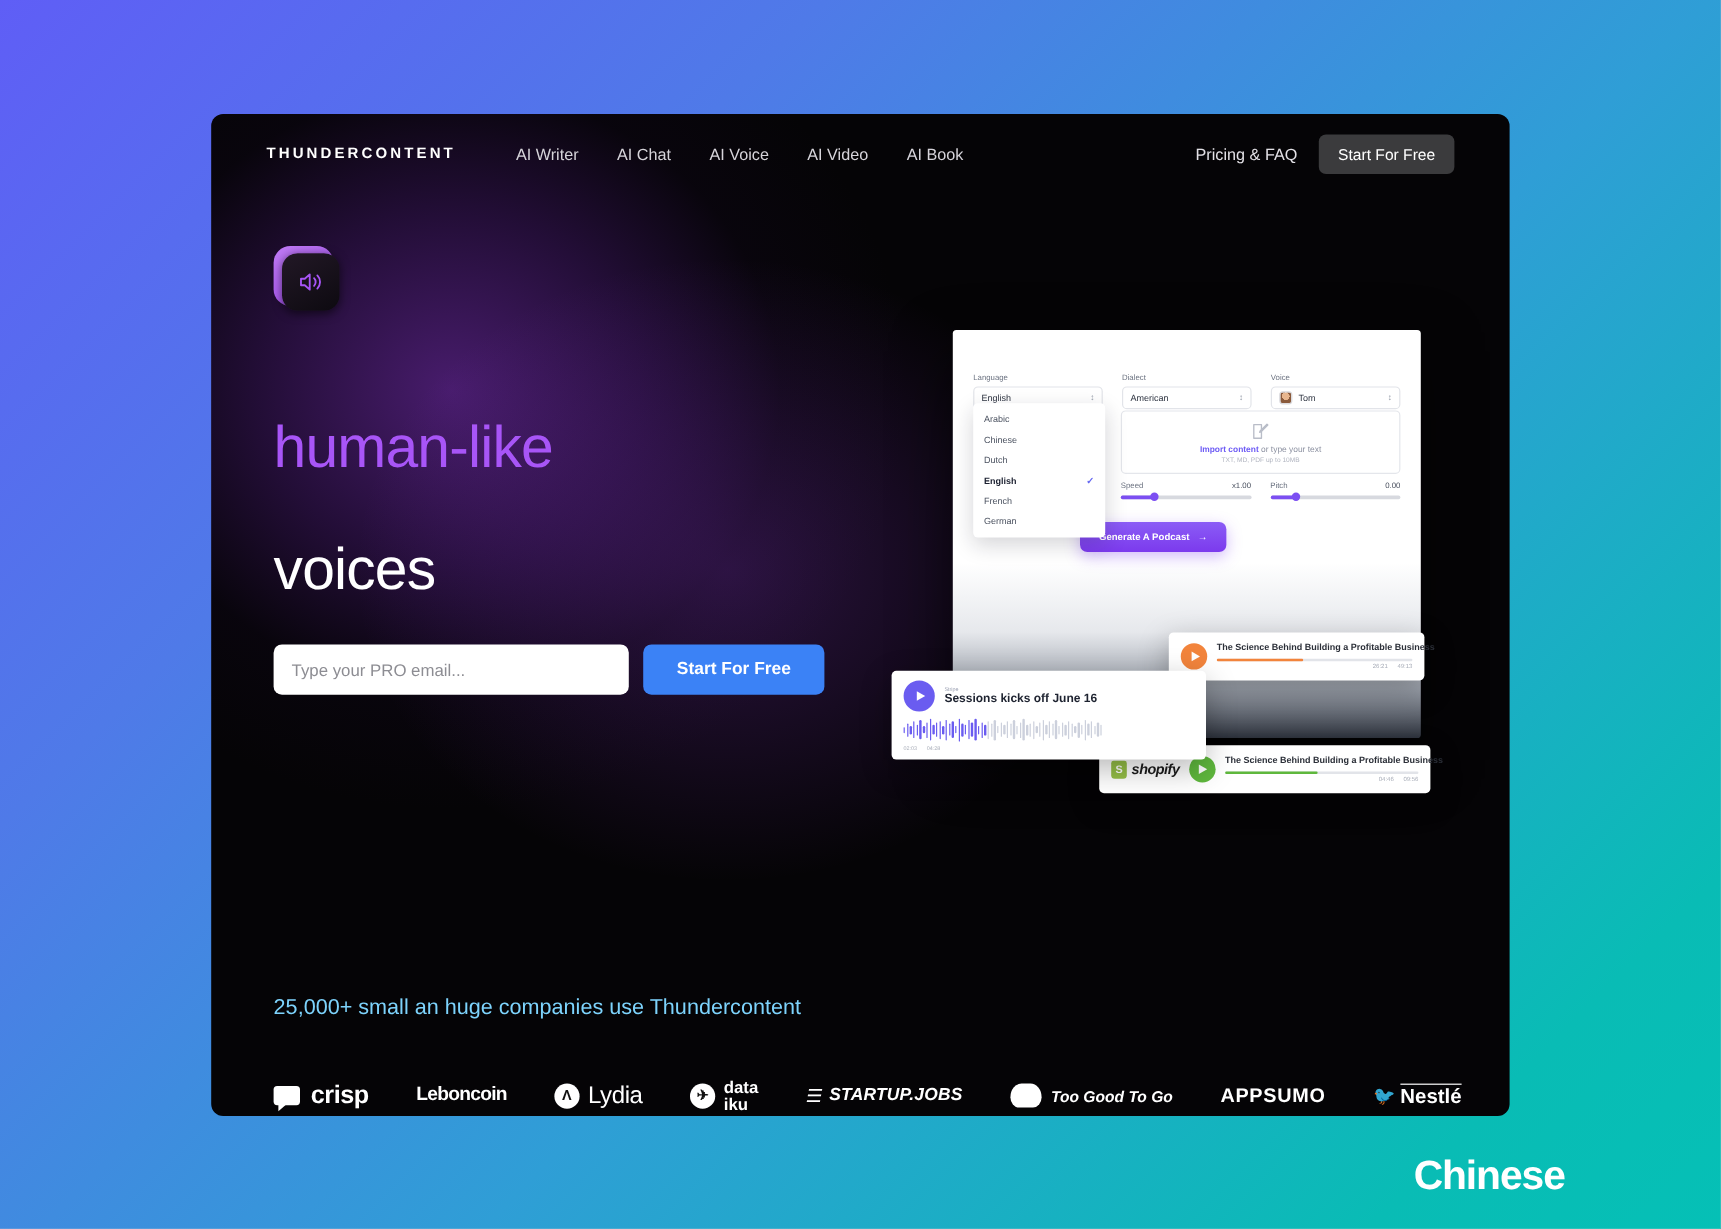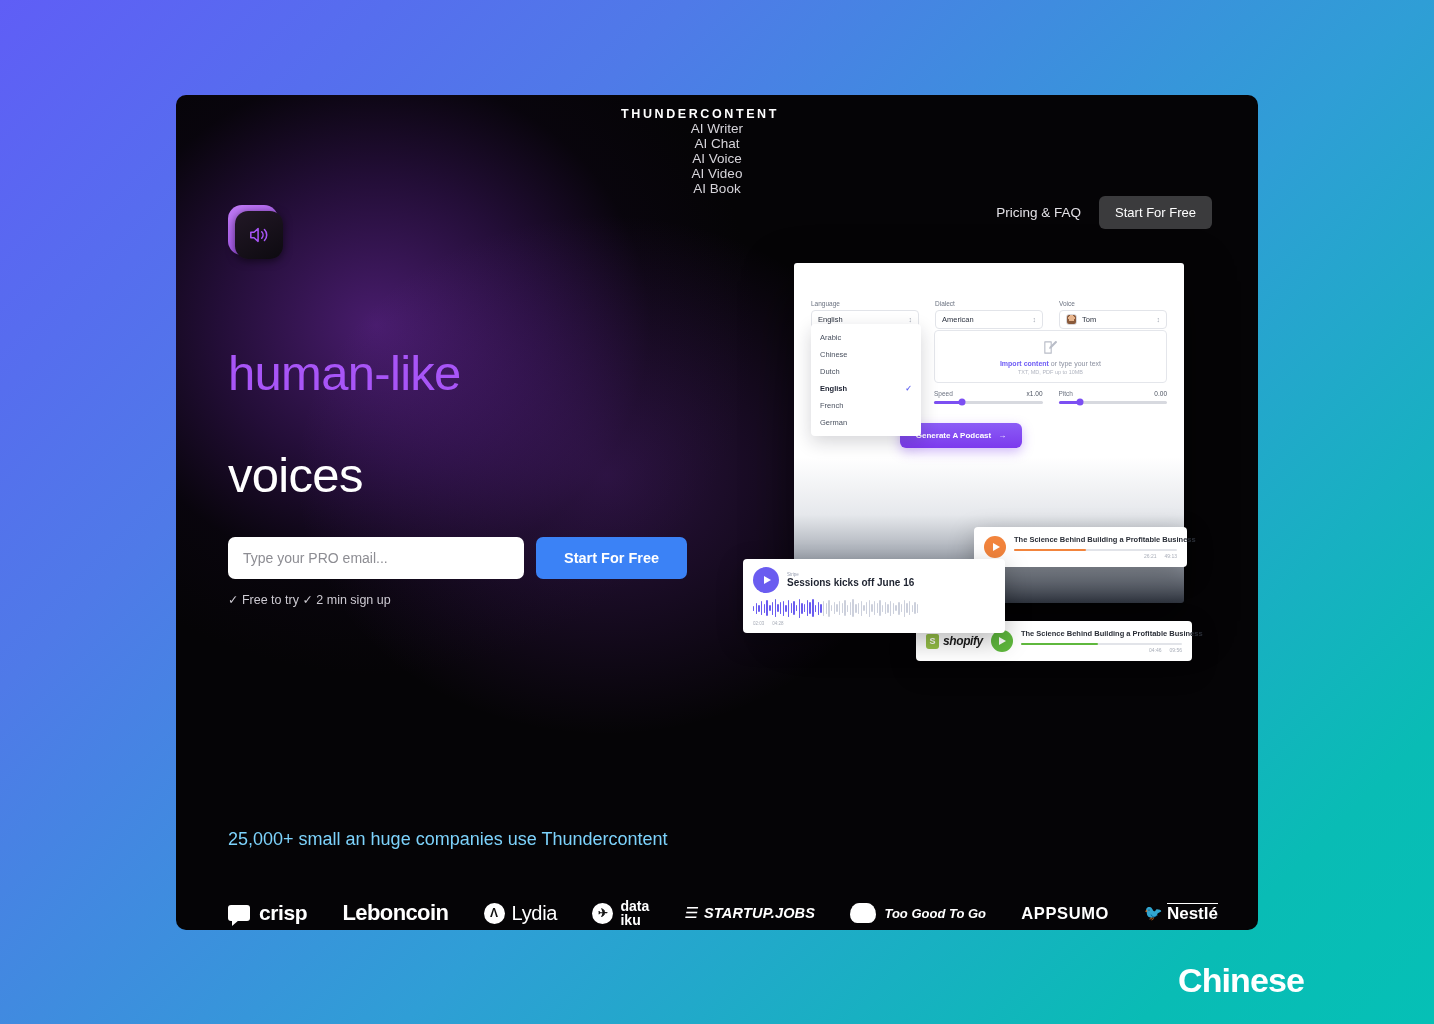--- a/index.html
+++ b/index.html
@@ -28,24 +28,23 @@
   }
   #hero-glow2 {
     position: absolute; left: 120px; top: 120px;
     width: 620px; height: 520px;
     background: radial-gradient(closest-side, rgba(150,60,225,0.26) 0%, rgba(0,0,0,0) 100%);
     pointer-events: none;
   }
 
   
   #nav {
-    position: absolute; left: 0; top: 12px; right: 0; height: 66px;
+    position: absolute; left: 0; top: 0; right: 0; height: 66px;
     display: flex; align-items: center; padding: 0 46px;
     z-index: 6;
-    flex-direction: column;
   }
   #brand {
     color: #fff; font-size: 12.5px; font-weight: 700;
     letter-spacing: 2.6px; margin-right: 34px; white-space: nowrap;
   }
   .nav-link {
     color: #d6d4da; font-size: 13.5px; padding: 0 16px;
     text-decoration: none; white-space: nowrap;
   }
   #nav-right { margin-left: auto; display: flex; align-items: center; gap: 18px; }
@@ -91,21 +90,21 @@
   #cta-button {
     height: 42px; padding: 0 28px; border: none; border-radius: 7px;
     background: #3b82f6; color: #fff; font-size: 14.5px; font-weight: 600;
     cursor: pointer; white-space: nowrap;
   }
   #cta-note { margin-top: 13px; color: #cdcad2; font-size: 12.5px; }
 
   
   #mockup { position: absolute; left: 585px; top: 168px; width: 470px; height: 400px; z-index: 4; }
   #app-panel {
-    position: absolute; left: 33px; top: 0; width: 390px; height: 340px;
+    position: absolute; left: 33px; top: 12px; width: 390px; height: 340px;
     background: linear-gradient(180deg,#ffffff 0%,#ffffff 57%,#e6e8ec 74%,#9ba1ab 88%,#2d323c 100%);
     border-radius: 3px;
     box-shadow: 0 18px 48px rgba(0,0,0,.55);
     overflow: hidden;
   }
   .field-label { font-size: 6.5px; color: #6b7280; margin-bottom: 3px; }
   .select-box {
     height: 19px; border: 1px solid #e2e4e9; border-radius: 4px; background: #fff;
     display: flex; align-items: center; padding: 0 6px;
     font-size: 7.5px; color: #2d3340;
@@ -216,21 +215,21 @@
   .logo-item { display: flex; align-items: center; color: #fff; white-space: nowrap; }
   .logo-item + .logo-item { margin-left: auto; }
   #crisp-bubble {
     width: 22px; height: 16px; background: #fff; border-radius: 3px; margin-right: 9px; position: relative;
   }
   #crisp-bubble::after {
     content: ""; position: absolute; left: 4px; bottom: -5px;
     border-left: 7px solid #fff; border-bottom: 6px solid transparent;
   }
   #crisp-word { font-size: 21px; font-weight: 600; letter-spacing: -.4px; }
-  #leboncoin-word { font-size: 22px; font-weight: 700; letter-spacing: -.6px; }
+  #leboncoin-word { font-size: 16px; font-weight: 700; letter-spacing: -.6px; }
   .circle-mark {
     width: 21px; height: 21px; border-radius: 50%; background: #fff; color: #111;
     display: flex; align-items: center; justify-content: center; font-size: 12px; font-weight: 700; margin-right: 7px; flex: none;
   }
   #lydia-word { font-size: 20px; font-weight: 500; letter-spacing: -.3px; }
   #dataiku-word { font-size: 14px; font-weight: 600; line-height: 1.02; }
   #sj-mark { font-size: 15px; margin-right: 6px; transform: skewX(-10deg); }
   #sj-word { font-size: 14.5px; font-weight: 700; font-style: italic; letter-spacing: .2px; }
   #tggt-mark {
     width: 26px; height: 20px; background: #fff; margin-right: 8px; flex: none;
@@ -284,21 +283,20 @@
       <span class="accent">human-like</span><br>
       <br>
       <span>voices</span>
     </h1>
 
 
     <div id="cta-row">
       <input id="email-input" type="text" placeholder="Type your PRO email..." style="">
       <button id="cta-button">Start For Free</button>
     </div>
-    <div id="cta-note">✓ Free to try ✓ 2 min sign up</div>
   </div>
 
   <div id="mockup">
     <div id="app-panel">
 
       <div id="fields-row">
         <div class="field">
           <div class="field-label">Language</div>
           <div class="select-box">
             <span>English</span>

